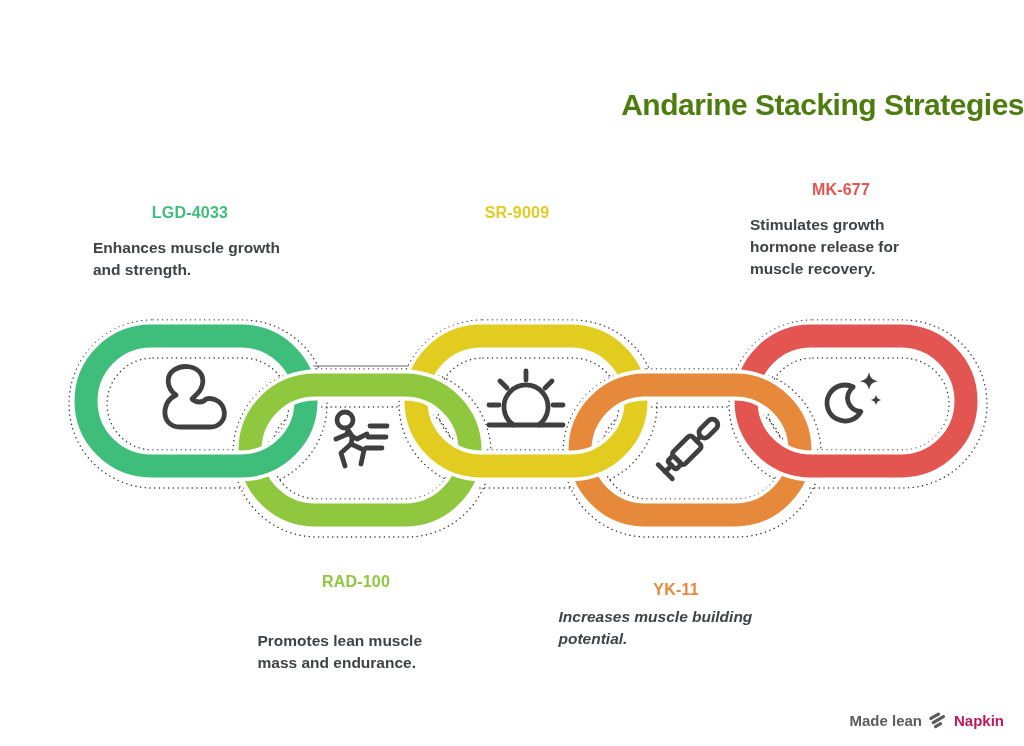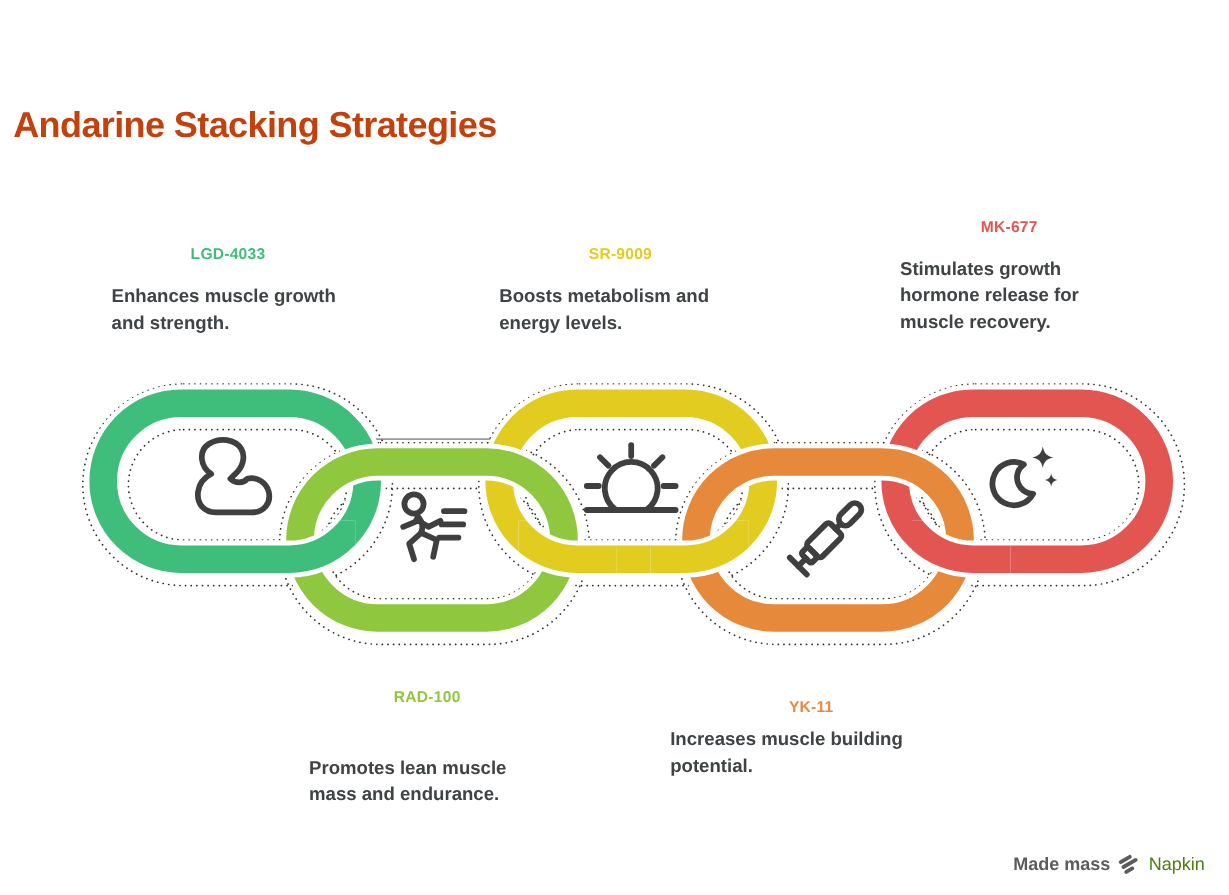--- a/index.html
+++ b/index.html
@@ -1,68 +1,67 @@
 <!DOCTYPE html>
 <html style="--green: #3FBE7B; --lime: #8FC73E; --yellow: #E2CC1F; --orange: #E6893A; --red: #E25551; --ink: #3F4345; --icon: #3F3F3F;"><head>
 <meta charset="utf-8">
 <style>
   html,body{margin:0;padding:0;background:#fff;}
   .canvas{
     position:relative;width:1024px;height:746px;background:#ffffff;overflow:hidden;
     font-family:"Liberation Sans", sans-serif;color:#3F4345;
   }
   .title{
-    position:absolute;left:0;right:0;top:88px;margin:0;text-align:left;
-    font-size:30px;font-weight:800;letter-spacing:-0.5px;color:#c2410c;padding-left:11px;
+    position:absolute;left:0;right:0;top:88px;margin:0;text-align:right;
+    font-size:30px;font-weight:800;letter-spacing:-0.5px;color:#4d7c0f;padding-left:11px;
   }
   .chain-svg{position:absolute;left:0;top:0;}
   .casing{fill:none;stroke:#ffffff;stroke-width:31;}
   .band{fill:none;stroke-width:23;}
   .dots{fill:none;stroke:#2b2b2b;stroke-width:1.4;stroke-dasharray:0.1 4.6;stroke-linecap:round;}
   .icon-stroke{fill:none;stroke:var(--icon);stroke-width:4.8;stroke-linecap:round;stroke-linejoin:round;}
   .icon-fill{fill:var(--icon);stroke:none;}
   .conn{stroke:#9a9a9a;stroke-width:1.5;fill:none;}
   .node-label{
     position:absolute;transform:translateX(-50%);white-space:nowrap;
-    font-size:13px;font-weight:800;letter-spacing:0.2px;
+    font-size:16px;font-weight:800;letter-spacing:0.2px;
   }
   .node-desc{
     position:absolute;transform:translateX(-50%);text-align:left;
     font-size:15.5px;font-weight:700;line-height:22px;color:#3F4345;
   }
   .lbl-0{color:var(--green);} .lbl-1{color:var(--lime);} .lbl-2{color:var(--yellow);text-align:center;}
   .lbl-3{color:var(--orange);} .lbl-4{color:var(--red);}
   .footer{
     position:absolute;right:20px;bottom:16px;display:flex;align-items:center;gap:6px;
     font-size:15px;color:#5c5c5c;cursor:pointer;
   }
   .footer .made{font-weight:600;}
-  .footer .brand{font-weight:400;color:#4d7c0f;}
+  .footer .brand{font-weight:700;color:#be185d;}
 </style>
 </head>
 <body>
 
 <div class="canvas">
 
   <h1 class="title">Andarine Stacking Strategies</h1>
 
   <div class="node-label lbl-0" style="left:190px;top:204px;">LGD-4033</div>
   <div class="node-desc" style="left:193px;top:237px;width:200px;">Enhances muscle growth and strength.</div>
 
   <div class="node-label lbl-2" style="left:517px;top:204px;">SR-9009</div>
-  <div class="node-desc" style="left:516px;top:237px;width:200px;">Boosts metabolism and energy levels.</div>
 
   <div class="node-label lbl-4" style="left:841px;top:181px;">MK-677</div>
   <div class="node-desc" style="left:840px;top:214px;width:180px;">Stimulates growth hormone release for muscle recovery.</div>
 
   <div class="node-label lbl-1" style="left:356px;top:573px;">RAD-100</div>
   <div class="node-desc" style="left:355px;top:606px;width:195px;margin-top:24px;">Promotes lean muscle mass and endurance.</div>
 
   <div class="node-label lbl-3" style="left:676px;top:581px;">YK-11</div>
-  <div class="node-desc" style="left:676px;top:606px;width:235px;">Increases muscle building potential.</div>
+  <div class="node-desc" style="left:676px;top:606px;width:235px;font-style:italic;">Increases muscle building potential.</div>
 
   <svg class="chain-svg" width="1024" height="746" viewBox="0 0 1024 746">
     <defs>
       <clipPath id="fx1">
           <rect x="210" y="434" width="86" height="70"></rect>
         </clipPath>
       <clipPath id="fx2">
           <rect x="432" y="434" width="82" height="70"></rect>
         </clipPath>
       <clipPath id="fx3">
@@ -156,21 +155,21 @@
     </g>
 
     <g transform="translate(845,403)">
       <path class="icon-stroke" d="M 8.2 -16 A 18 18 0 1 0 15.9 8.5 A 13.5 13.5 0 0 1 8.2 -16 Z"></path>
       <path class="icon-fill" d="M 24 -31 C 25.2 -25 27.5 -23 33 -21.8 C 27.5 -20.6 25.2 -19 24 -13 C 22.8 -19 20.5 -20.6 15 -21.8 C 20.5 -23 22.8 -25 24 -31 Z"></path>
       <path class="icon-fill" d="M 31 -8.5 C 31.7 -4.8 33.2 -3.7 36.5 -3 C 33.2 -2.3 31.7 -1.2 31 2.5 C 30.3 -1.2 28.8 -2.3 25.5 -3 C 28.8 -3.7 30.3 -4.8 31 -8.5 Z"></path>
     </g>
   </svg>
 
   <div class="footer">
-    <span class="made">Made mass</span>
+    <span class="made">Made lean</span>
     <svg width="20" height="20" viewBox="0 0 20 20">
       <g fill="#5c5c5c" transform="rotate(-30 10 10)">
         <rect x="3" y="3.5" width="12" height="3.2" rx="1.6"></rect>
         <rect x="3" y="8.2" width="15" height="3.2" rx="1.6"></rect>
         <rect x="3" y="12.9" width="9" height="3.2" rx="1.6"></rect>
       </g>
     </svg>
     <span class="brand">Napkin</span>
   </div>
 

